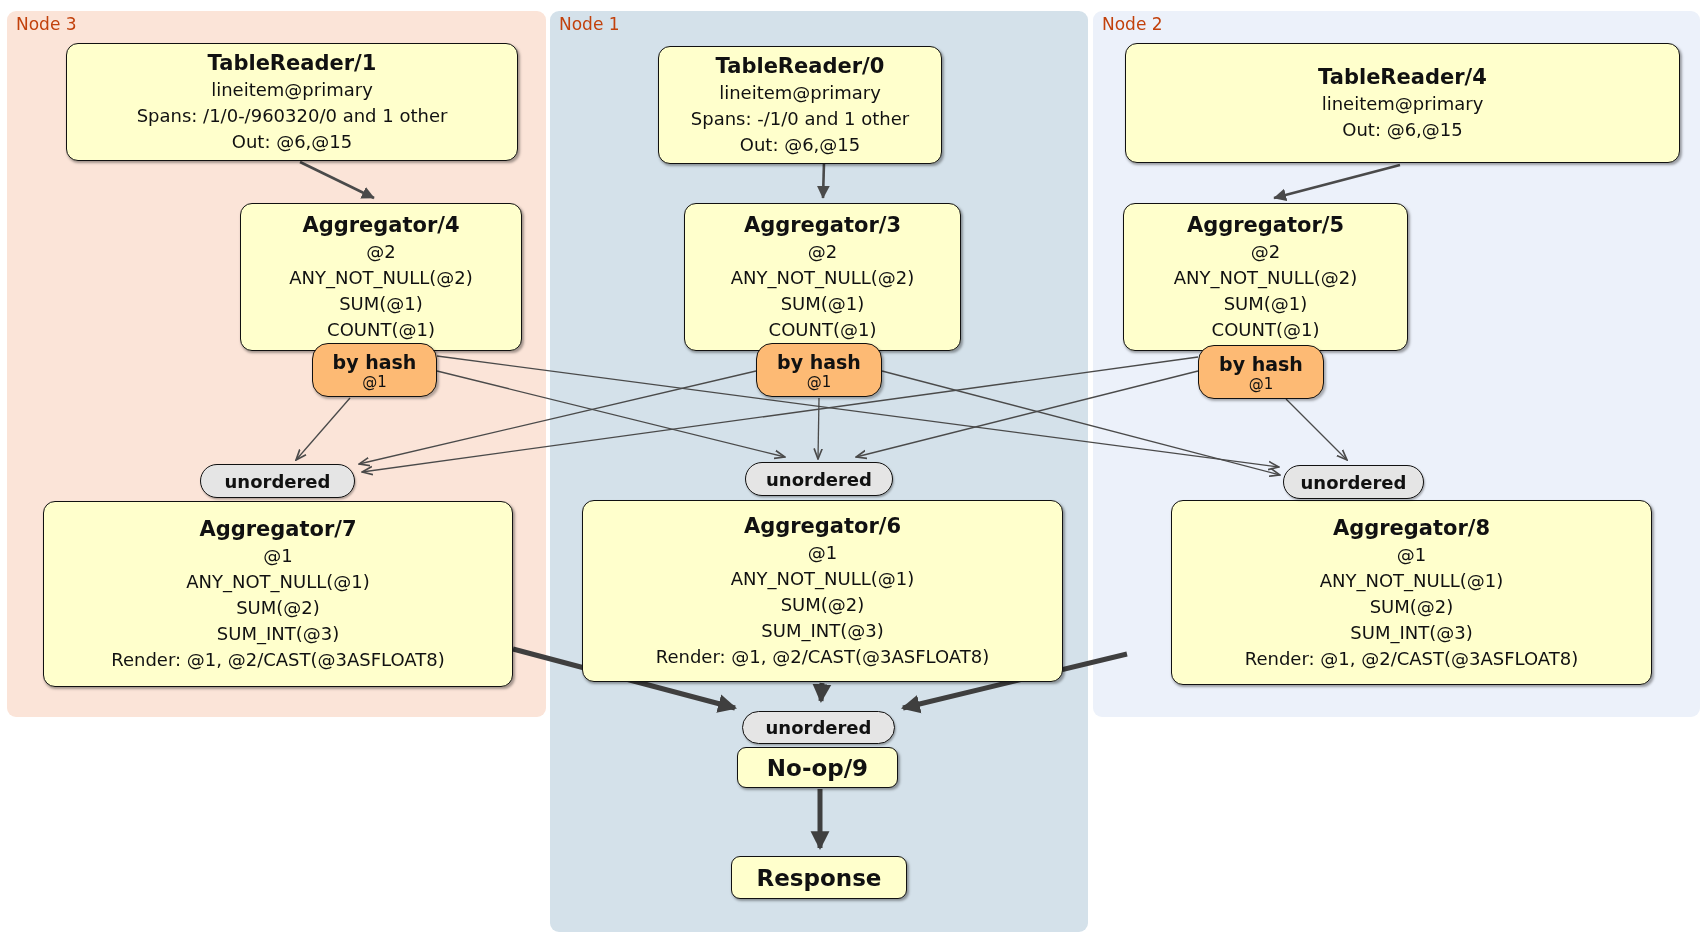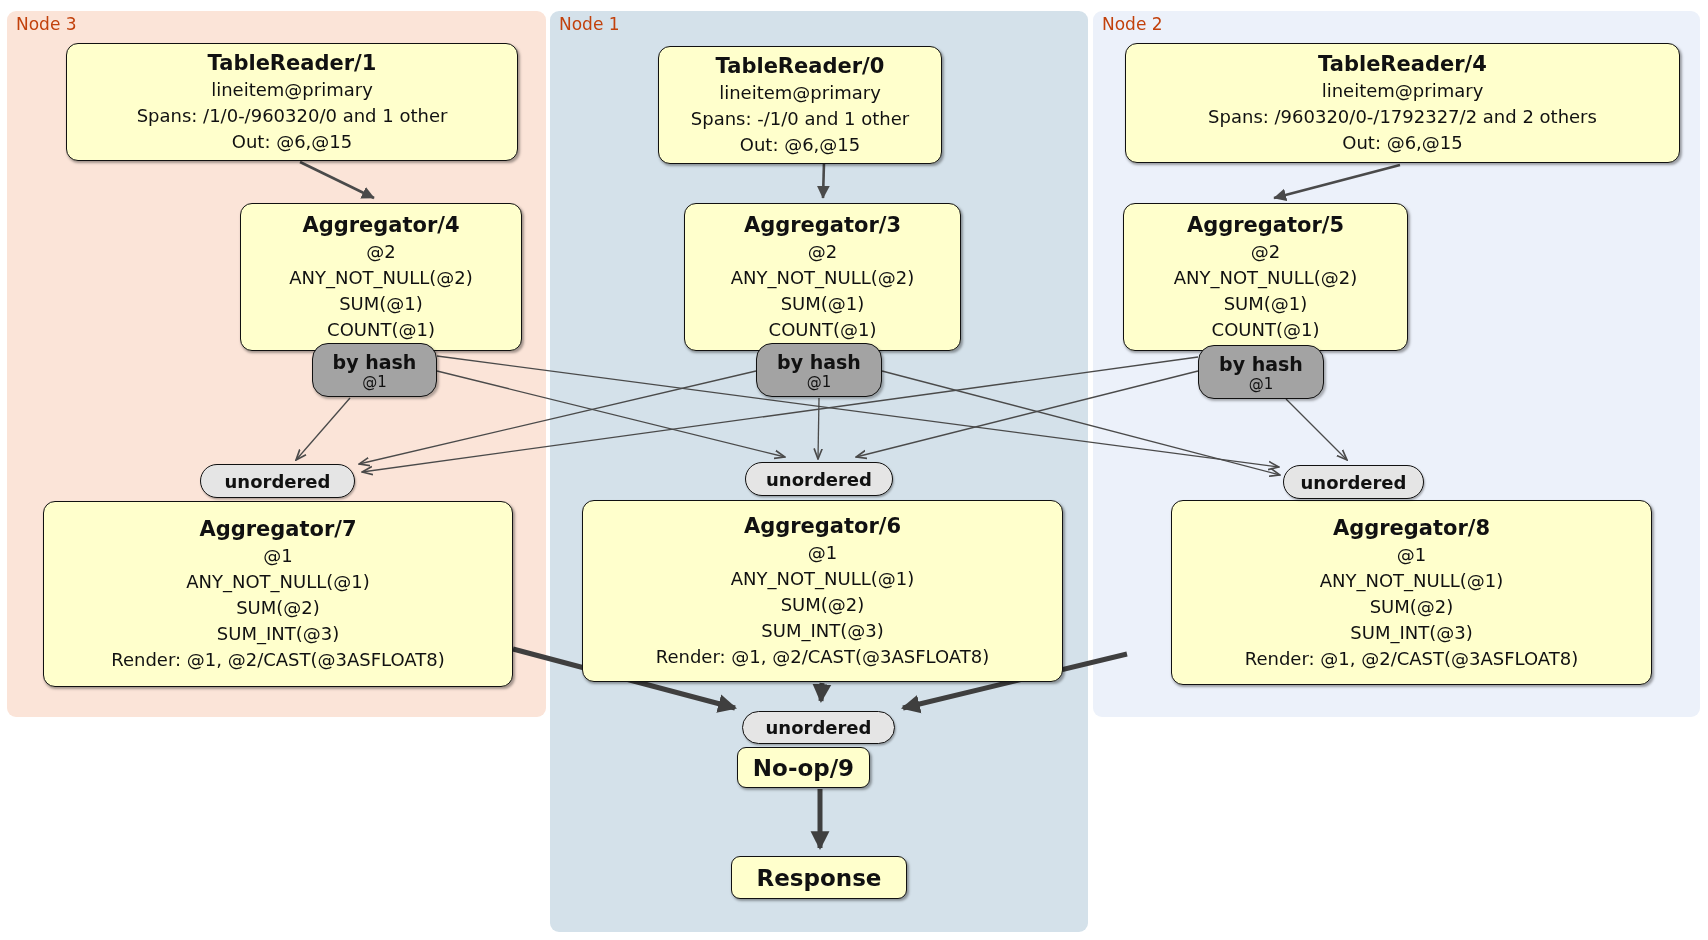--- a/index.html
+++ b/index.html
@@ -13,21 +13,21 @@
   .box{
     position:absolute;z-index:3;background:#ffffcc;border:1.5px solid #111;
     border-radius:12px;box-shadow:1.5px 2px 2.5px rgba(0,0,0,0.35);
     display:flex;flex-direction:column;justify-content:center;align-items:center;
     text-align:center;box-sizing:border-box;padding:2px 6px;
   }
   .box-title{font-weight:bold;font-size:21px;line-height:28px;white-space:nowrap;}
   .box-line{font-size:18px;line-height:26px;white-space:nowrap;}
   .big-title{font-size:23px;}
   .router{
-    position:absolute;z-index:4;background:#a3a3a3;border:1.6px solid #111;
+    position:absolute;z-index:4;background:#fdba74;border:1.6px solid #111;
     border-radius:16px;box-shadow:1.5px 2px 2.5px rgba(0,0,0,0.3);
     display:flex;flex-direction:column;justify-content:center;align-items:center;
     text-align:center;box-sizing:border-box;
   }
   .router-label{font-weight:bold;font-size:19px;line-height:24px;}
   .router-sub{font-size:15px;line-height:17px;}
   .sync{
     position:absolute;z-index:4;background:#e5e5e5;border:1.6px solid #111;
     border-radius:17px;box-shadow:1px 1.5px 2px rgba(0,0,0,0.3);
     display:flex;justify-content:center;align-items:center;
@@ -141,31 +141,30 @@
     <div class="box-title">Aggregator/6</div>
     <div class="box-line">@1</div>
     <div class="box-line">ANY_NOT_NULL(@1)</div>
     <div class="box-line">SUM(@2)</div>
     <div class="box-line">SUM_INT(@3)</div>
     <div class="box-line">Render: @1, @2/CAST(@3ASFLOAT8)</div>
   </div>
   <div class="sync" style="left:742px;top:711px;width:153px;height:33px;">
     <span>unordered</span>
   </div>
-  <div class="box" style="left:737px;top:747px;width:133px;height:41px;border-radius:9px;">
+  <div class="box" style="left:737px;top:747px;width:161px;height:41px;border-radius:9px;">
     <div class="box-title big-title">No-op/9</div>
   </div>
   <div class="box" style="left:731px;top:856px;width:176px;height:43px;border-radius:9px;">
     <div class="box-title big-title">Response</div>
   </div>
 
   <div class="box" style="left:1125px;top:43px;width:555px;height:120px;">
     <div class="box-title">TableReader/4</div>
     <div class="box-line">lineitem@primary</div>
-    <div class="box-line">Spans: /960320/0-/1792327/2 and 2 others</div>
     <div class="box-line">Out: @6,@15</div>
   </div>
   <div class="box" style="left:1123px;top:203px;width:285px;height:148px;">
     <div class="box-title">Aggregator/5</div>
     <div class="box-line">@2</div>
     <div class="box-line">ANY_NOT_NULL(@2)</div>
     <div class="box-line">SUM(@1)</div>
     <div class="box-line">COUNT(@1)</div>
   </div>
   <div class="router" style="left:1198px;top:345px;width:126px;height:54px;">

